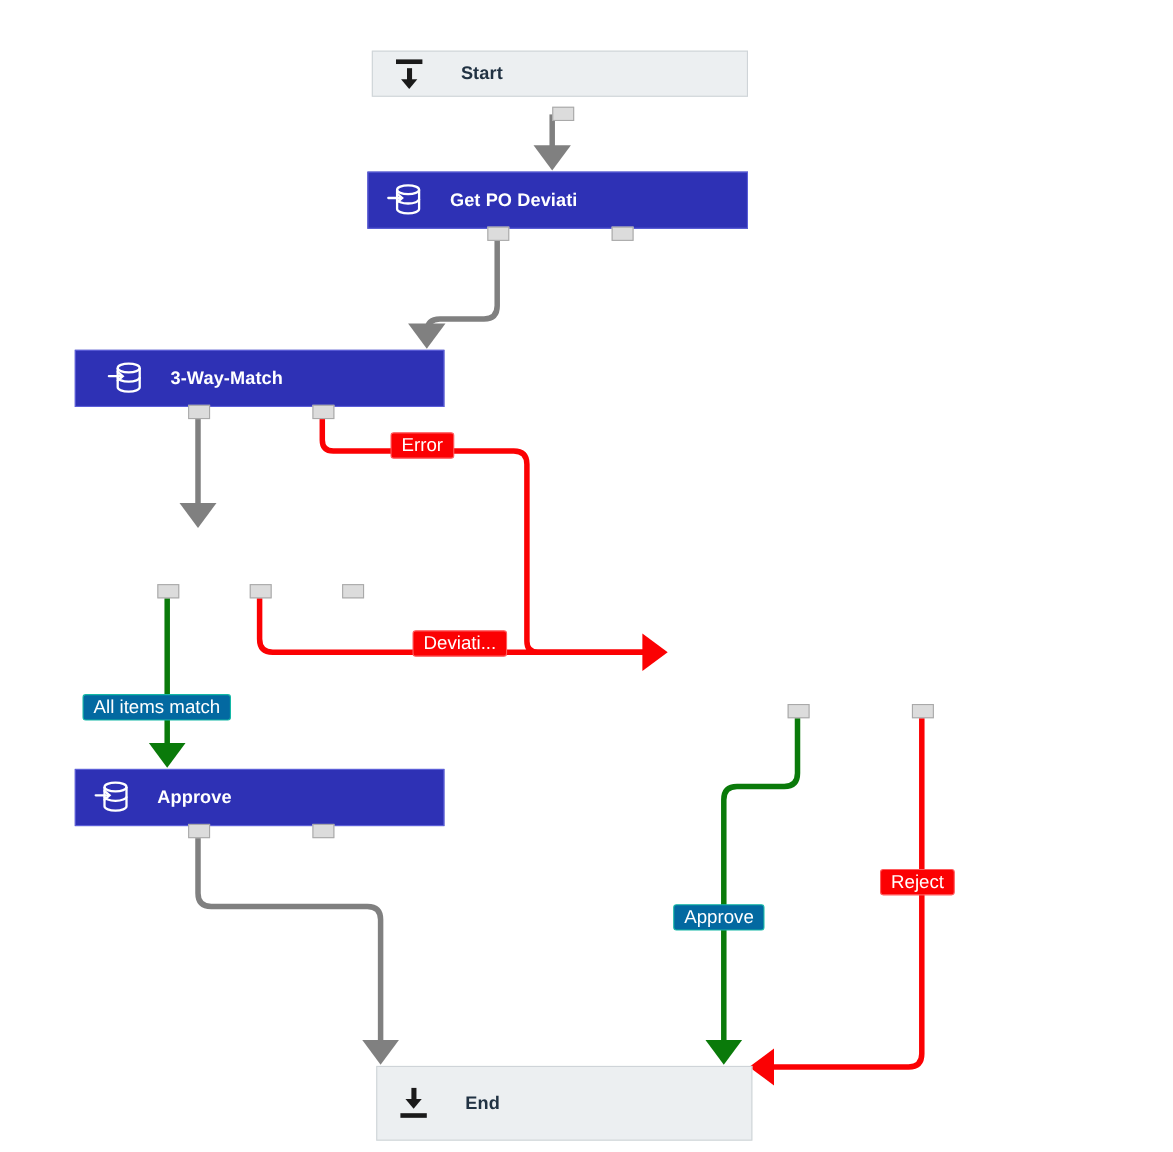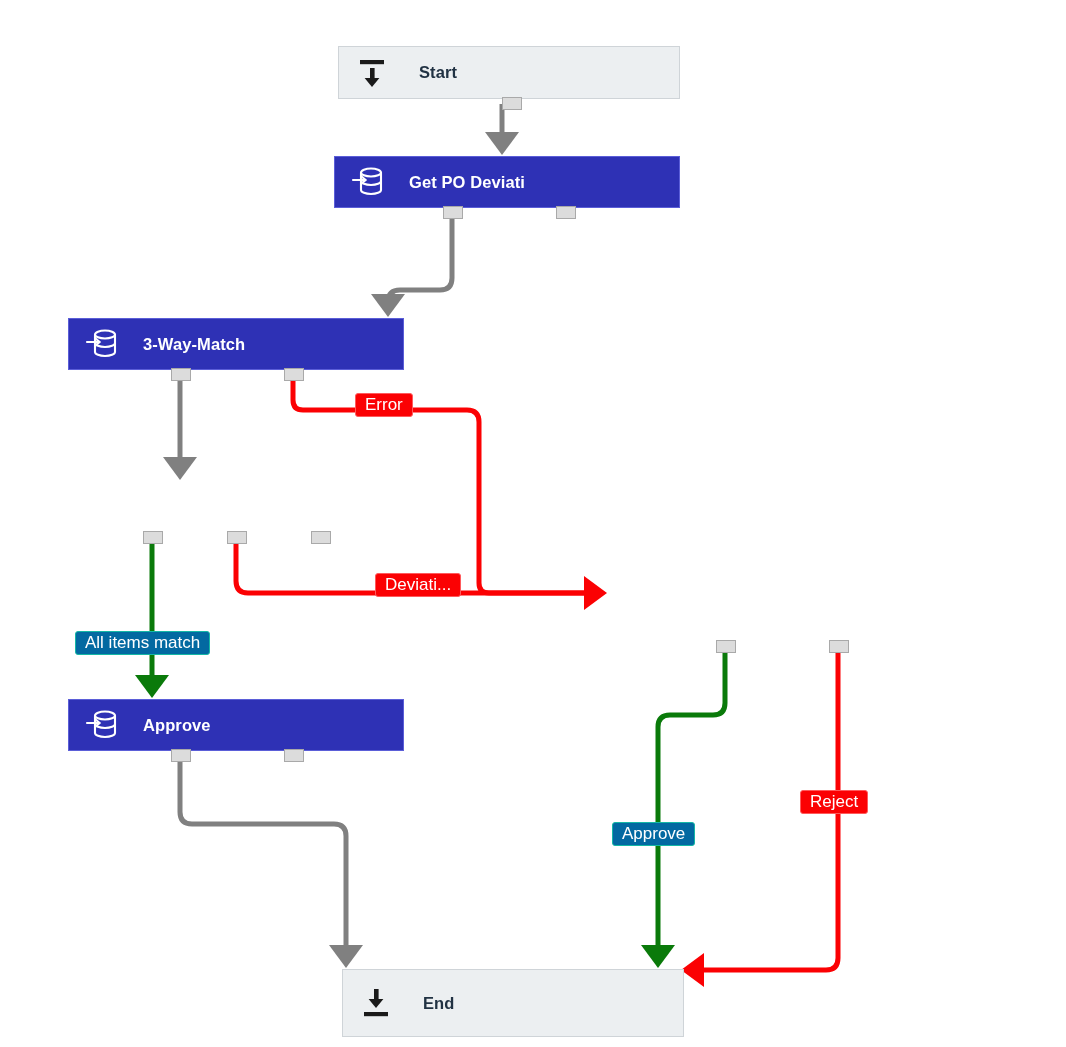--- a/index.html
+++ b/index.html
@@ -129,21 +129,21 @@
 
     <path d="M152,537 L152,693" fill="none" stroke="#0A7A0A" stroke-width="5" marker-end="url(#ah-green)"></path>
 
     <path d="M180,755 L180,812 Q180,824 192,824 L334,824 Q346,824 346,836 L346,963" fill="none" stroke="#808080" stroke-width="5" marker-end="url(#ah-gray)"></path>
 
     <path d="M725,646 L725,703 Q725,715 713,715 L670,715 Q658,715 658,727 L658,963" fill="none" stroke="#0A7A0A" stroke-width="5" marker-end="url(#ah-green)"></path>
 
     <path d="M838,646 L838,958 Q838,970 826,970 L686,970" fill="none" stroke="#FB0103" stroke-width="5" marker-end="url(#ah-red)"></path>
   </svg>
 
-  <div class="node terminal" style="left:338px; top:46px; width:342px; height:53px;">
+  <div class="node terminal" style="left:338px; top:46px; width:342px; height:42px;">
     <span class="node-icon">
       <svg width="34" height="34" viewBox="0 0 34 34" xmlns="http://www.w3.org/2000/svg">
         <rect x="5" y="4" width="24" height="4.2" fill="#1A1A1A"></rect>
         <rect x="15" y="12" width="4.6" height="12" fill="#1A1A1A"></rect>
         <path d="M9.6,22 L24.4,22 L17,31 Z" fill="#1A1A1A"></path>
       </svg>
     </span>
     <span class="node-label">Start</span>
   </div>
 
@@ -157,21 +157,21 @@
         </g>
         <g fill="none" stroke="#ffffff" stroke-width="2.1" stroke-linecap="round">
           <path d="M3,16 L15,16"></path>
           <path d="M11,12 L15.6,16 L11,20"></path>
         </g>
       </svg>
     </span>
     <span class="node-label">Get PO Deviati</span>
   </div>
 
-  <div class="node activity" style="left:68px; top:318px; width:336px; height:52px;">
+  <div class="node activity" style="left:68px; top:318px; width:336px; height:52px;padding-left:12px;">
     <span class="node-icon">
       <svg width="36" height="36" viewBox="0 0 36 36" xmlns="http://www.w3.org/2000/svg">
         <g fill="none" stroke="#ffffff" stroke-width="2.1">
           <ellipse cx="21" cy="8.5" rx="10" ry="4"></ellipse>
           <path d="M11,8.5 L11,26 C11,28.2 15.5,30 21,30 C26.5,30 31,28.2 31,26 L31,8.5"></path>
           <path d="M11,17 C11,19.2 15.5,21 21,21 C26.5,21 31,19.2 31,17"></path>
         </g>
         <g fill="none" stroke="#ffffff" stroke-width="2.1" stroke-linecap="round">
           <path d="M3,16 L15,16"></path>
           <path d="M11,12 L15.6,16 L11,20"></path>

